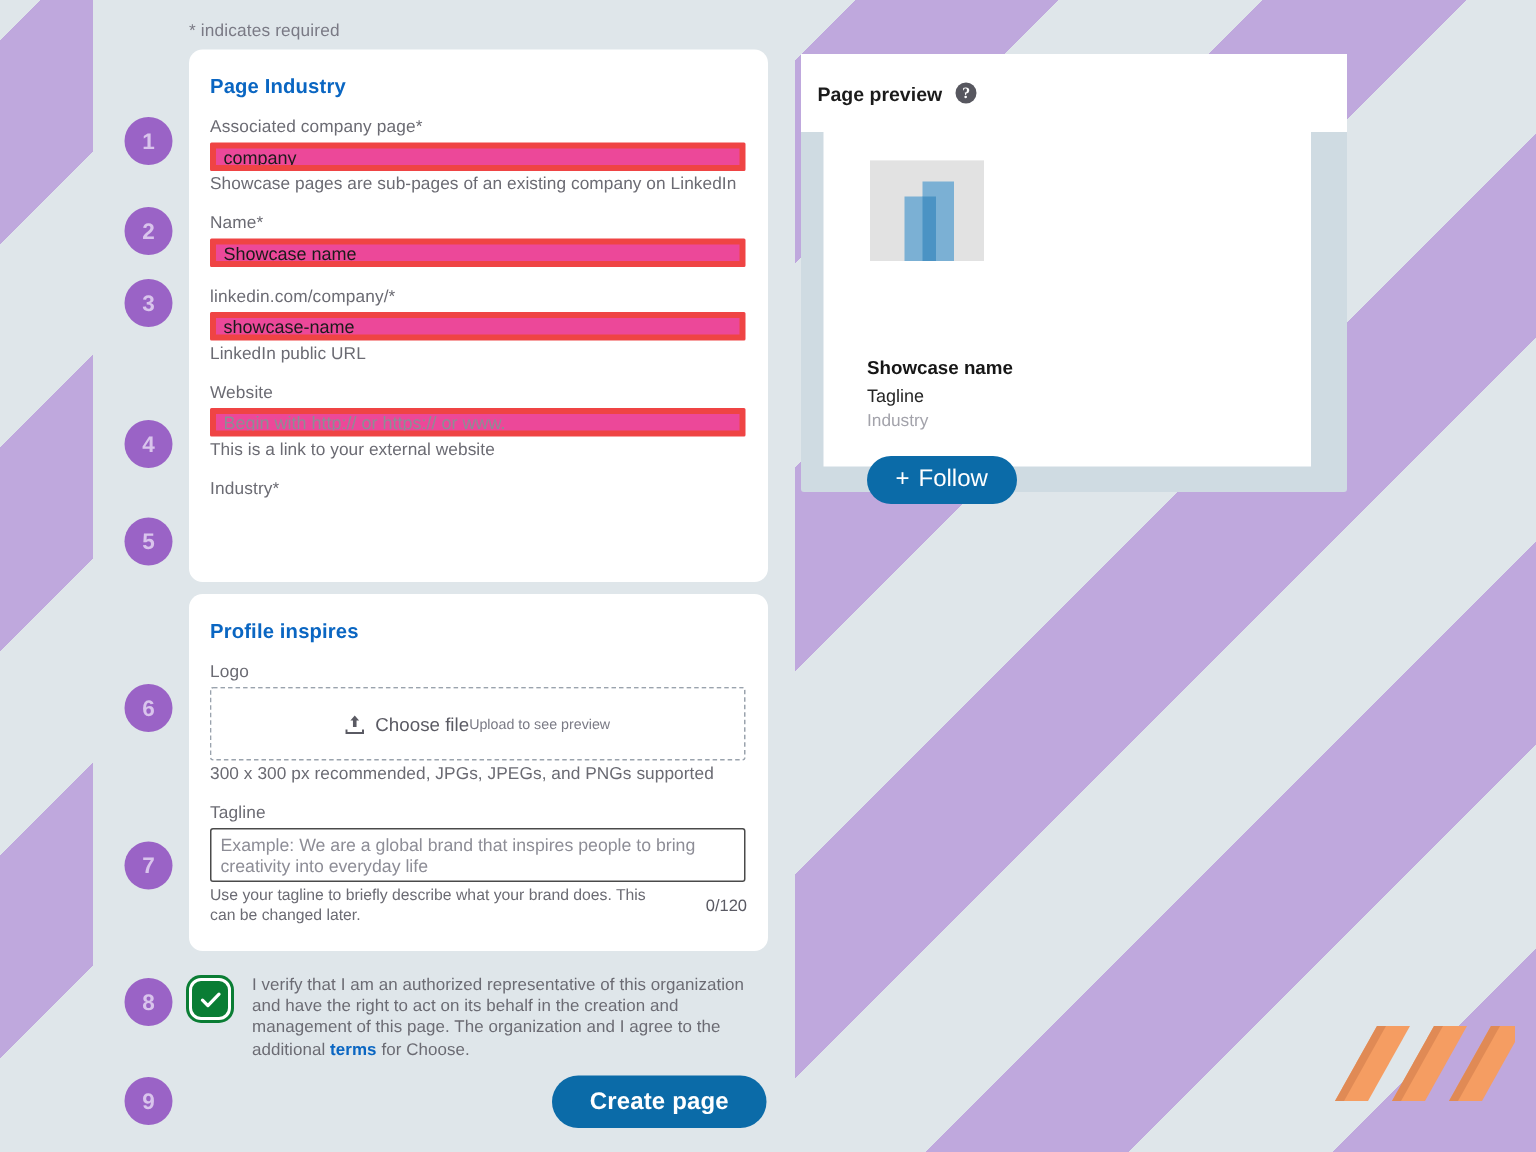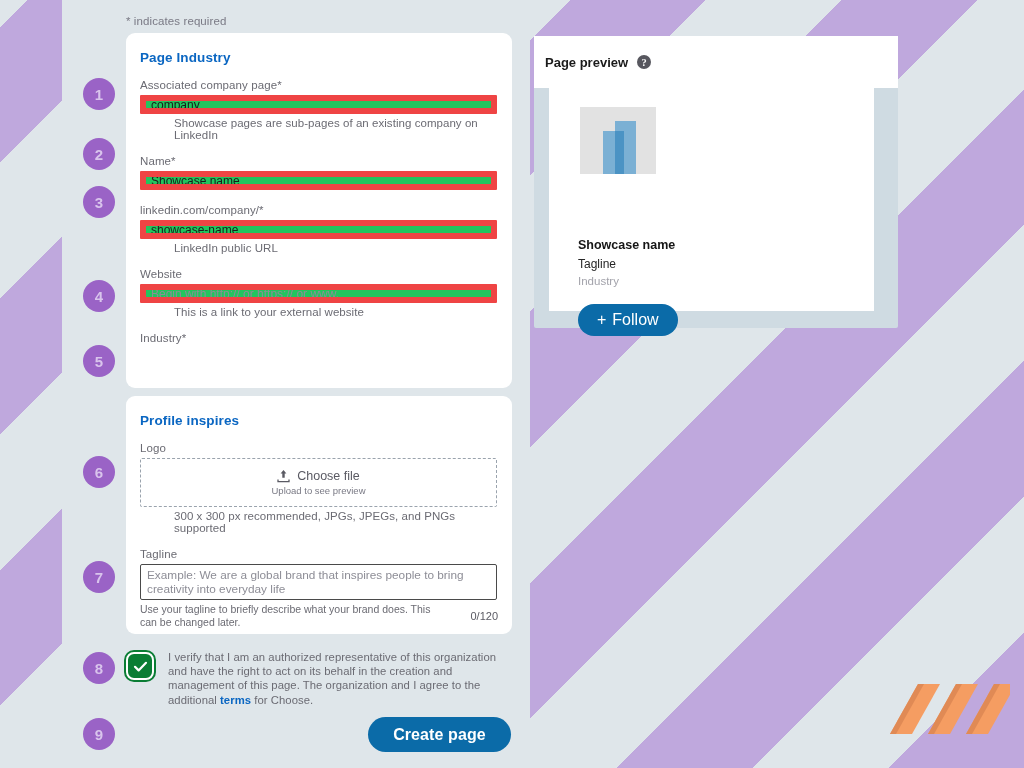--- a/index.html
+++ b/index.html
@@ -78,50 +78,49 @@
   .field-label {
     font-size: 11.5px;
     color: #6b6b73;
     margin-bottom: 4px;
     letter-spacing: .1px;
   }
   .text-input {
     display: block;
     width: 357px;
     height: 19px;
-    border: 6px solid #ef4444;
+    border: 4px solid #ef4444;
     border-radius: 1px;
-    background: #22c55e;
+    background: #ec4899;
     font-family: "Liberation Sans", sans-serif;
     font-size: 12px;
     color: #1b1b1b;
     padding: 0 5px;
     line-height: 17px;
   }
   .text-input::placeholder { color: #8d8d96; }
   .field-hint {
     font-size: 11.5px;
     color: #6b6b73;
     margin-top: 3px;
     letter-spacing: .05px;
-    margin-left: 34px;
   }
 
   
   #learn-more-title { margin-top: 26px; }
 
   
   .upload-box {
     margin-top: 4px;
     width: 357px;
     height: 49px;
     border: 1px dashed #9aa3ad;
     border-radius: 2px;
     display: flex;
-    flex-direction: column;
+    flex-direction: row;
     align-items: center;
     justify-content: center;
     background: #ffffff;
   }
   .upload-row {
     display: flex;
     align-items: center;
     gap: 7px;
     color: #5a5a63;
     font-size: 12.5px;

